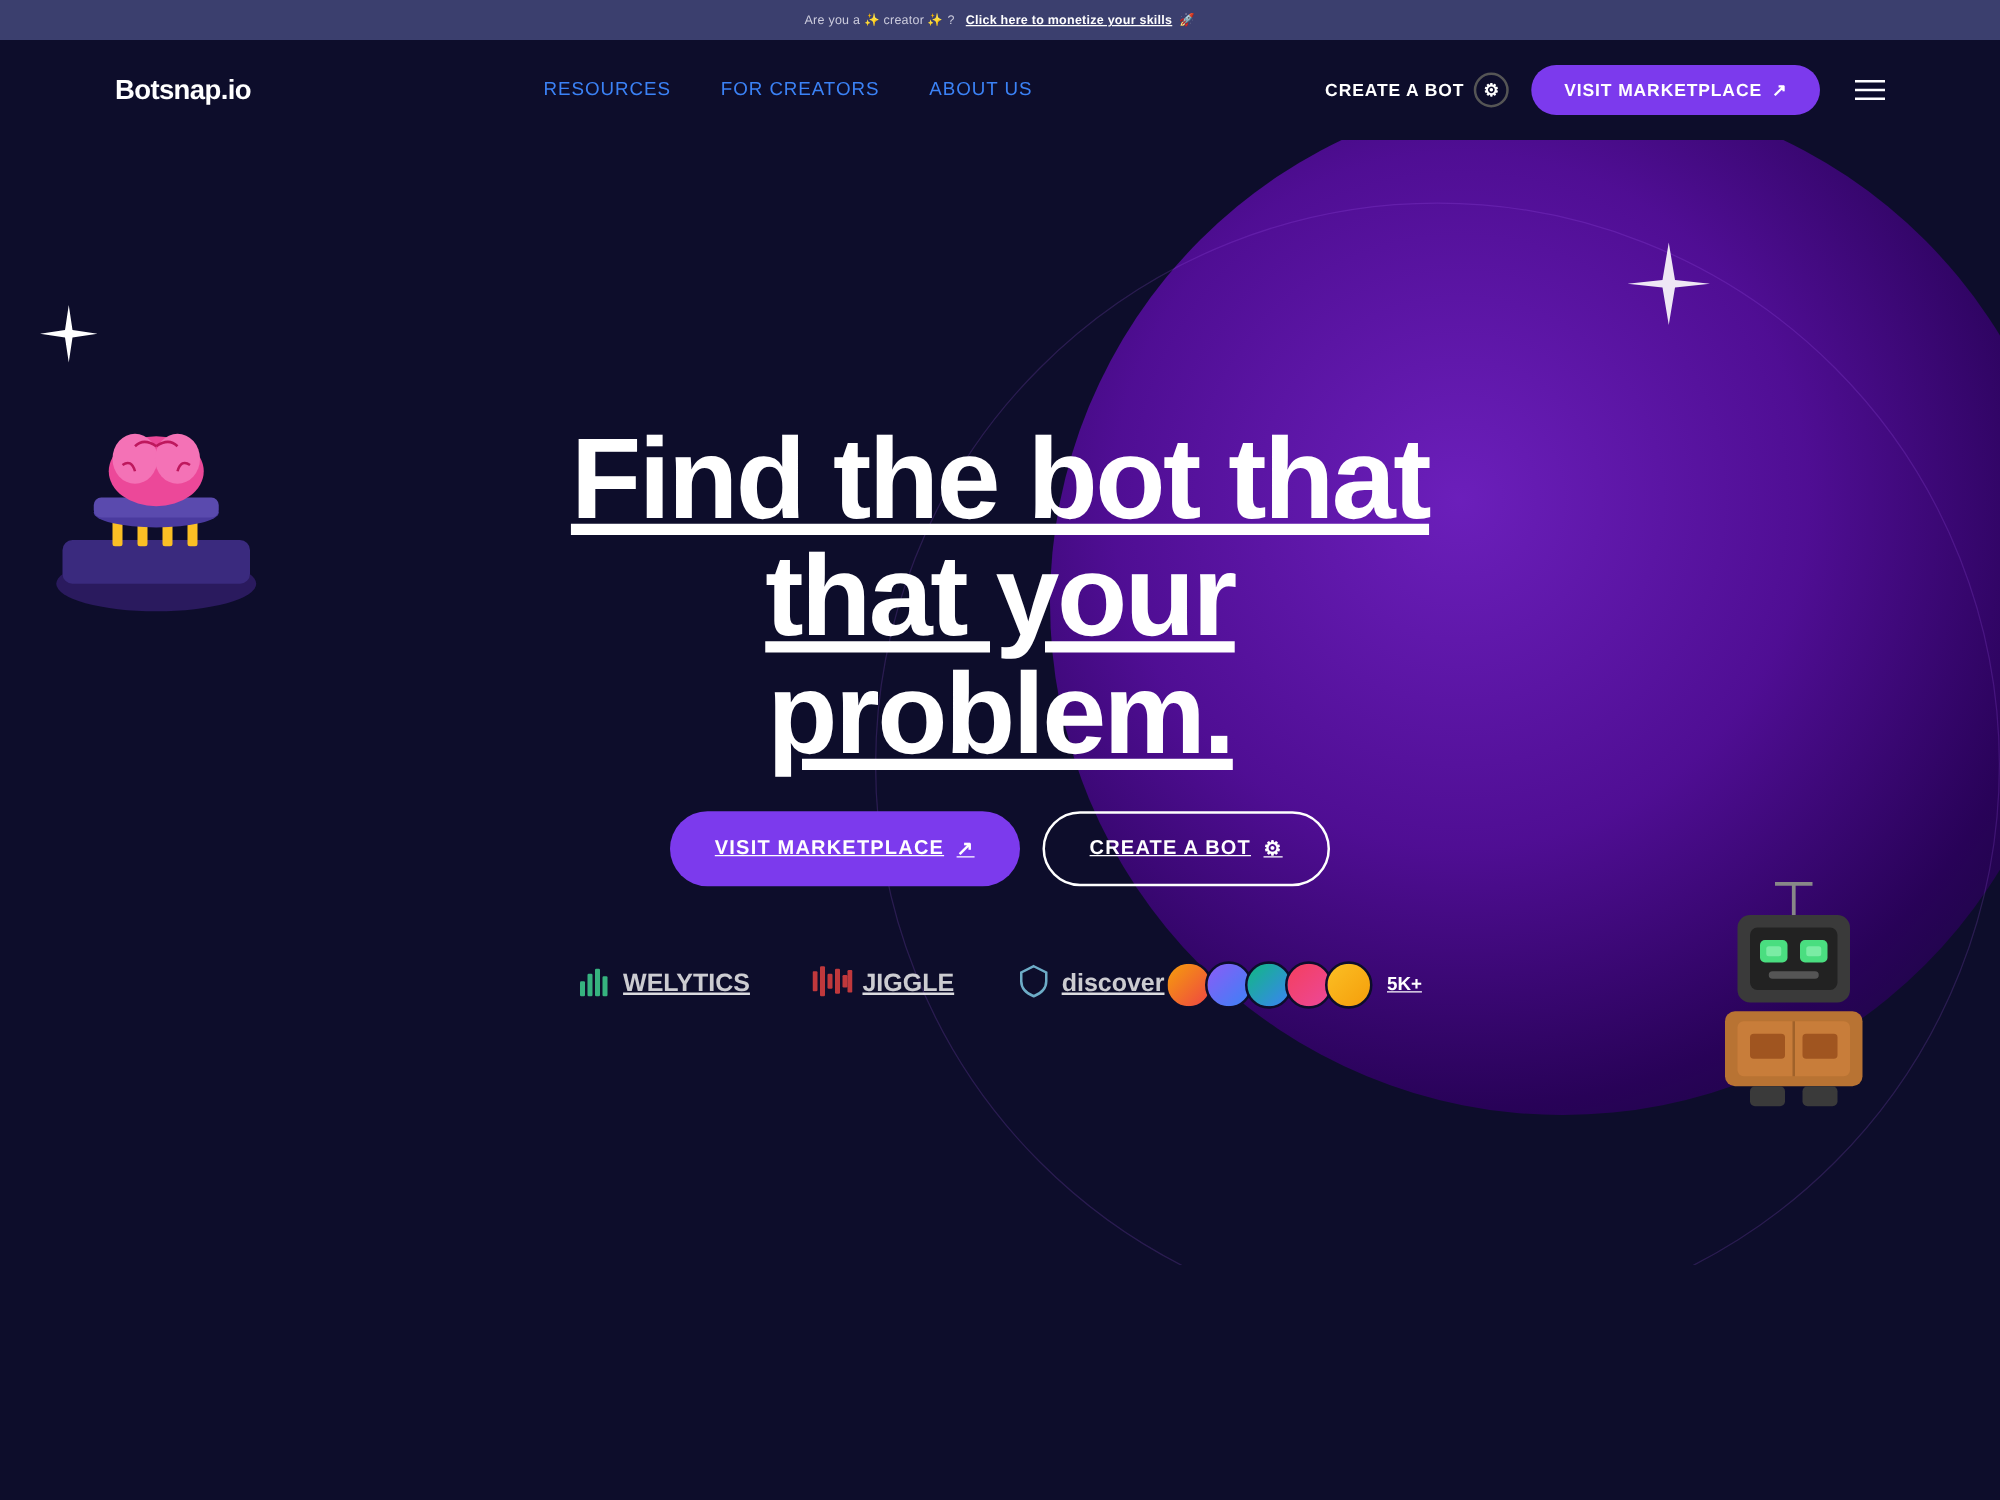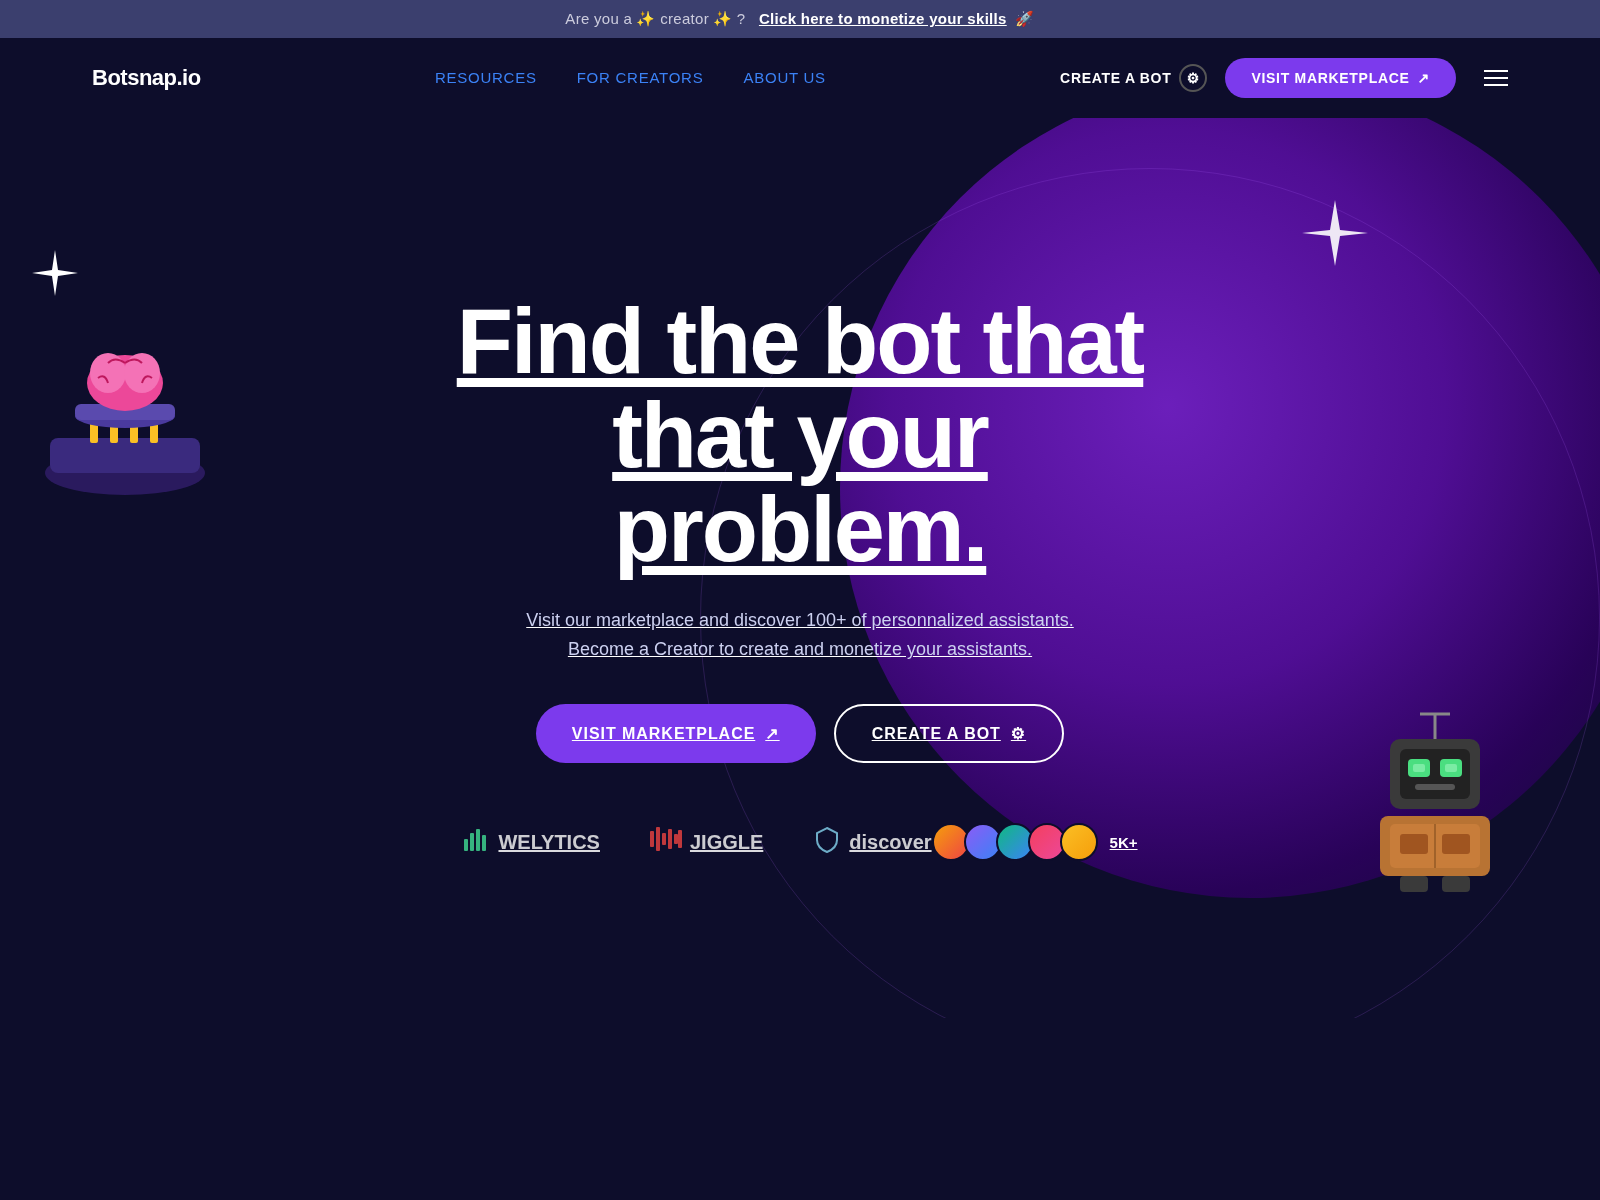--- a/index.html
+++ b/index.html
@@ -10,21 +10,21 @@
       width: 1600px;
       min-height: 1200px;
       overflow-x: hidden;
     }
 
     
     .top-banner {
       background: #3b3f6e;
       text-align: center;
       padding: 10px 20px;
-      font-size: 15px;
+      font-size: 10px;
       color: #ccd;
       letter-spacing: 0.02em;
     }
     .top-banner a {
       color: #fff;
       font-weight: 700;
       text-decoration: underline;
       cursor: pointer;
     }
 
@@ -381,24 +381,20 @@
       <path d="M112 65 Q115 55 122 60" stroke="#be185d" stroke-width="2" fill="none"></path>
     </svg>
   </div>
 
   <div class="hero-content">
     <h1 class="hero-title">
       <span>Find the bot that</span><br>
       <span>that your</span><br>
       <span>problem.</span>
     </h1>
-    <p class="hero-subtitle">
-      <span>Visit our marketplace and discover 100+ of personnalized assistants.</span><br>
-      <span>Become a Creator to create and monetize your assistants.</span>
-    </p>
     <div class="hero-buttons">
       <button class="btn-hero-marketplace">
         <span>VISIT MARKETPLACE</span>
         <span>↗</span>
       </button>
       <button class="btn-hero-create">
         <span>CREATE A BOT</span>
         <span>⚙</span>
       </button>
     </div>

